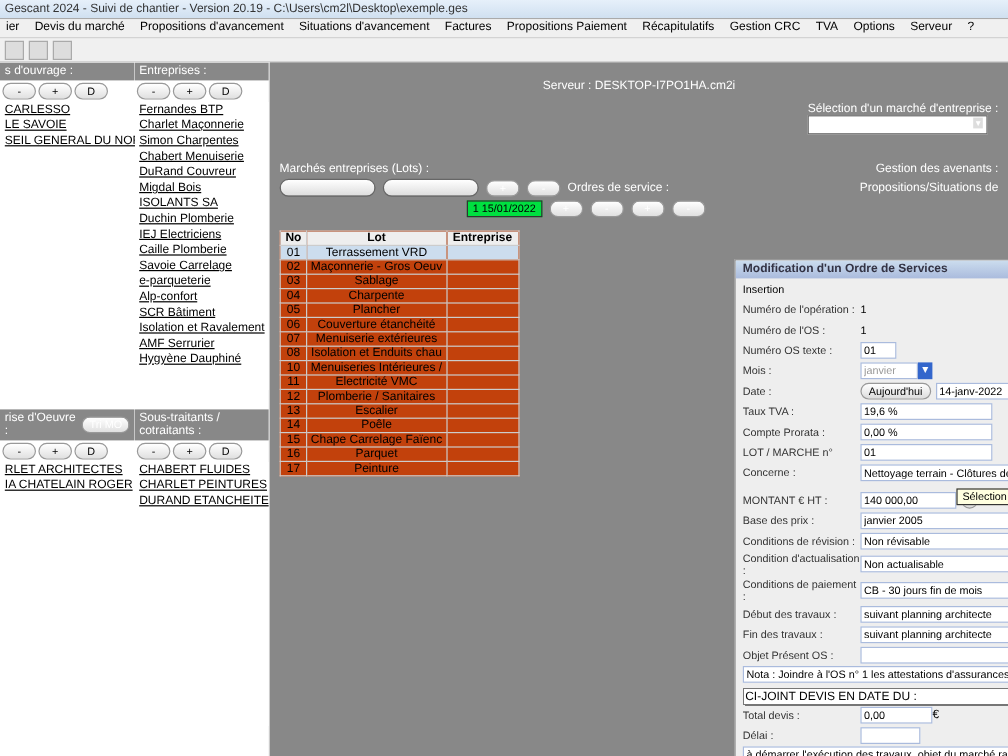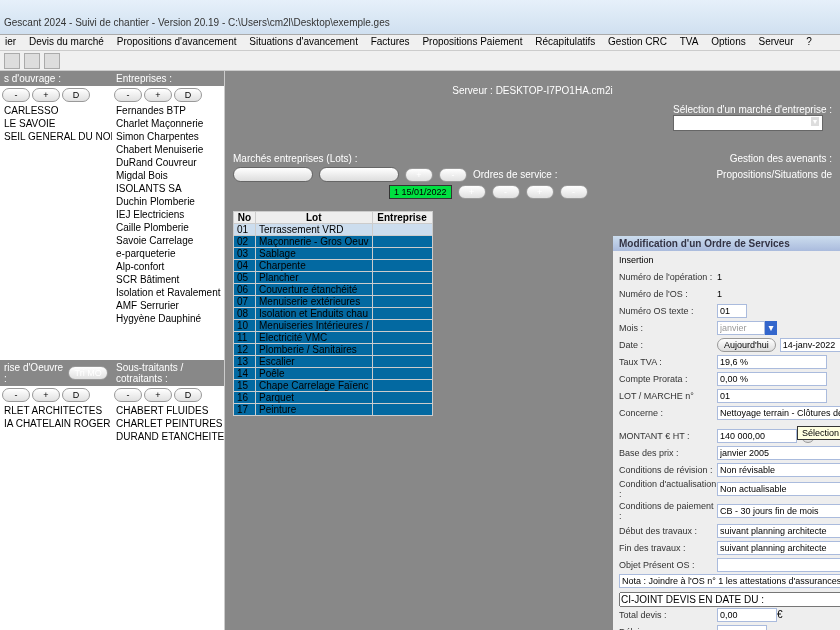--- a/index.html
+++ b/index.html
@@ -1,36 +1,36 @@
 <!DOCTYPE html>
 <html><head>
 <meta charset="utf-8">
 <style>
   * { box-sizing: border-box; margin: 0; padding: 0; font-family: Tahoma, Arial, sans-serif; font-size: 10px; }
   body { background: #e8e8e8; width: 840px; height: 630px; overflow: hidden; position: relative; }
-  .titlebar { background: linear-gradient(#e6f0fa, #d0e0f0); height: 16px; padding: 17px 4px; font-size: 10px; color: #333; border-bottom: 1px solid #aaa; }
+  .titlebar { background: linear-gradient(#e6f0fa, #d0e0f0); height: 16px; padding: 2px 4px; font-size: 10px; color: #333; border-bottom: 1px solid #aaa; }
   .menubar { background: #f0f0f0; height: 16px; padding: 1px 0; font-size: 10px; border-bottom: 1px solid #ccc; }
   .menubar span { padding: 0 5px; display: inline-block; }
   .toolbar { background: #f0f0f0; height: 20px; padding: 2px 4px; border-bottom: 1px solid #ccc; display: flex; gap: 4px; }
   .toolbar-icon { width: 16px; height: 16px; background: #ddd; border: 1px solid #aaa; display: inline-block; }
   .main { display: flex; height: calc(100% - 52px); }
   .left-col { width: 225px; background: #fff; border-right: 1px solid #ccc; display: flex; flex-direction: column; }
   .right-col { flex: 1; background: #888; position: relative; }
   .panel-header { background: #888; color: #fff; font-size: 10px; padding: 2px 4px; display: flex; justify-content: space-between; align-items: center; }
   .btn-row { display: flex; gap: 2px; padding: 2px; }
   .pill-btn { background: linear-gradient(#fff,#e0e0e0); border: 1px solid #999; border-radius: 8px; width: 28px; height: 14px; font-size: 9px; text-align: center; line-height: 12px; cursor: pointer; }
   .list-box { background: #fff; font-size: 10px; overflow: auto; }
-  .list-box div { padding: 1px 4px; white-space: nowrap; }
+  .list-box div { padding: 1px 4px; white-space: nowrap; text-decoration: underline; }
   .left-split { display: flex; flex: 1; }
   .left-split > div { flex: 1; overflow: hidden; }
   .server-bar { color: #fff; text-align: center; font-size: 10px; padding: 14px 0 4px; }
   .gray-zone { background: #888; padding: 4px 8px; color: #fff; font-size: 10px; }
   .gray-row { display: flex; align-items: center; gap: 6px; margin-bottom: 3px; }
   .wide-pill { background: linear-gradient(#fff,#ddd); border: 1px solid #666; border-radius: 9px; height: 15px; flex: 1; }
-  .lots-table { background: #0369a1; font-size: 9px; border-collapse: collapse; }
+  .lots-table { background: #c2410c; font-size: 9px; border-collapse: collapse; text-align: center; }
   .lots-table td, .lots-table th { border: 1px solid #ccc; padding: 0 3px; height: 12px; white-space: nowrap; overflow: hidden; }
   .lots-table th { background: #eee; }
   .green-date { background: #00e040; border: 1px solid #333; padding: 1px 4px; color: #000; font-size: 9px; }
   .modal { position: absolute; left: 387px; top: 164px; width: 453px; height: 466px; background: #eee; border: 1px solid #888; overflow: hidden; }
   .modal-title { background: linear-gradient(#cde, #abd); padding: 2px 6px; font-size: 10px; font-weight: bold; color: #334; }
   .modal-body { padding: 4px 6px; font-size: 9px; height: calc(100% - 16px); overflow: hidden; }
   .form-row { display: flex; align-items: center; margin-bottom: 2px; min-height: 15px; }
   .form-row label { width: 98px; font-size: 9px; color: #333; }
   .form-row .val { font-size: 9px; }
   .form-row input, .form-row select { font-size: 9px; height: 14px; border: 1px solid #abd; padding: 0 2px; background: #fff; }

